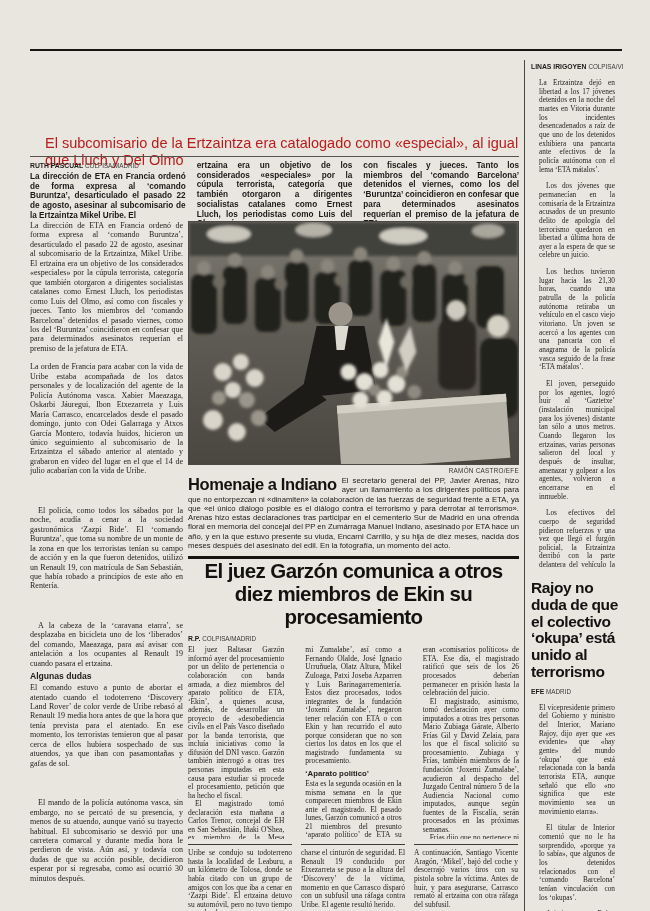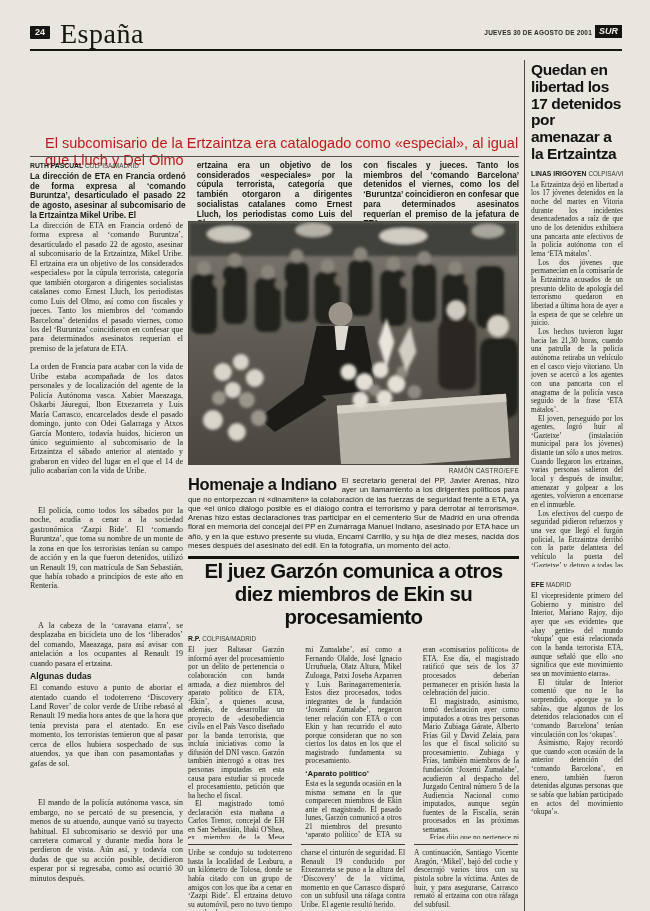--- a/index.html
+++ b/index.html
@@ -51,34 +51,28 @@
   .footer3 .c p{margin:0;}
 
   
   .vrule{position:absolute;left:524px;top:60px;width:1px;height:851px;background:#4a4843;}
   .sidebar-brief{position:absolute;left:531px;width:92px;overflow:hidden;}
   #brief1{top:62px;height:505px;}
   #brief2{top:580px;height:331px;}
   .sb-h{font:bold 15.5px/16.8px "Liberation Sans",sans-serif;letter-spacing:-.4px;color:#131210;margin:0 0 6px 0;}
   .sb-by{margin:0 0 3px 0;}
   .sb-body{font:7.3px/8.65px "Liberation Serif",serif;text-align:justify;color:#1e1d1a;}
-  .sb-body p{margin:0;}
+  .sb-body p{margin:8px;}
   .sb-body p + p{text-indent:7px;}
 </style>
 </head>
 <body>
 
 <div class="page">
 
-  <div class="hdr">
-    <span class="pagenum">24</span>
-    <span class="section">España</span>
-    <span class="dateline">JUEVES 30 DE AGOSTO DE 2001</span>
-    <span class="brandbox">SUR</span>
-  </div>
   <div class="hdr-rule"></div>
 
   <div class="subheadline">El subcomisario de la Ertzaintza era catalogado como «especial», al igual que Lluch y Del Olmo</div>
   <div class="sub-rule"></div>
 
   <div class="lead-row">
     <div class="lead-col">
       <div class="by">
         <b>RUTH PASCUAL</b>
         <span class="agency">COLPISA/MADRID</span>
@@ -230,21 +224,21 @@
       <div class="c">
         <p>El juez Baltasar Garzón informó ayer del procesamiento por un delito de pertenencia o colaboración con banda armada, a diez miembros del aparato político de ETA, ‘Ekin’, a quienes acusa, además, de desarrollar un proyecto de «desobediencia civil» en el País Vasco diseñado por la banda terrorista, que incluía iniciativas como la difusión del DNI vasco. Garzón también interrogó a otras tres personas imputadas en esta causa para estudiar si procede el procesamiento, petición que ha hecho el fiscal.</p>
         <p>El magistrado tomó declaración esta mañana a Carlos Trenor, concejal de EH en San Sebastián, Iñaki O'Shea, ex miembro de la Mesa Nacional de HB, Sabino Ormazábal, jefe de opinión del diario ‘Gara’, Mikel Aznar, responsable de la gestión ejecutiva de la fundación Jose-</p>
       </div>
       <div class="c">
         <p>mi Zumalabe’, así como a Fernando Olalde, José Ignacio Urruñuela, Olatz Altura, Mikel Zuloaga, Patxi Joseba Azparren y Luis Barinagarrementería. Estos diez procesados, todos integrantes de la fundación ‘Joxemi Zumalabe’, negaron tener relación con ETA o con Ekin y han recurrido el auto porque consideran que no son ciertos los datos en los que el magistrado fundamenta su procesamiento.</p>
         <div class="subhead3">‘Aparato político’</div>
         <p>Esta es la segunda ocasión en la misma semana en la que comparecen miembros de Ekin ante el magistrado. El pasado lunes, Garzón comunicó a otros 21 miembros del presunto ‘aparato político’ de ETA su procesamiento por integración o colaboración con la banda terrorista. El juez consideró que</p>
       </div>
       <div class="c">
-        <p>eran «comisarios políticos» de ETA. Ese día, el magistrado ratificó que seis de los 37 procesados deberían permanecer en prisión hasta la celebración del juicio.</p>
+        <p>eran «comisarios políticos» de ETA. Ese día, el magistrado ratificó que seis de los 26 procesados deberían permanecer en prisión hasta la celebración del juicio.</p>
         <p>El magistrado, asimismo, tomó declaración ayer como imputados a otras tres personas Mario Zubiaga Gárate, Alberto Frías Gil y David Zelaia, para los que el fiscal solicitó su procesamiento. Zubiaga y Frías, también miembros de la fundación ‘Joxemi Zumalabe’, acudieron al despacho del Juzgado Central número 5 de la Audiencia Nacional como imputados, aunque según fuentes de la Fiscalía, serán procesados en las próximas semanas.</p>
         <p>Frías dijo que no pertenece ni a ETA ni a Ekin y Zubiaga se negó a declarar porque «no tiene obligación de manifestar las actividades que ejerce dentro de su libertad».</p>
       </div>
     </div>
 
     <div class="footer3">
       <div class="c">
           <p>Uribe se condujo su todoterreno hasta la localidad de Leaburu, a un kilómetro de Tolosa, donde se había citado con un grupo de amigos con los que iba a cenar en ‘Zazpi Bide’. El ertzaina detuvo su automóvil, pero no tuvo tiempo para desabro-</p>
         </div>
       <div class="c">
@@ -252,35 +246,35 @@
         </div>
       <div class="c">
           <p>A continuación, Santiago Vicente Aragón, ‘Mikel’, bajó del coche y descerrajó varios tiros con su pistola sobre la víctima. Antes de huir, y para asegurarse, Carrasco remató al ertzaina con otra ráfaga del subfusil.</p>
         </div>
     </div>
   </div>
 
   <div class="vrule"></div>
 
   <div class="sidebar-brief" id="brief1">
-    <div class="sb-h">Quedan en libertad los 17 detenidos por amenazar a la Ertzaintza</div>
     <div class="by sb-by">
       <b>LINAS IRIGOYEN</b>
       <span class="agency">COLPISA/VITORIA</span>
     </div>
     <div class="sb-body">
       <p>La Ertzaintza dejó en libertad a los 17 jóvenes detenidos en la noche del martes en Vitoria durante los incidentes desencadenados a raíz de que uno de los detenidos exhibiera una pancarta ante efectivos de la policía autónoma con el lema ‘ETA mátalos’.</p>
       <p>Los dos jóvenes que permanecían en la comisaría de la Ertzaintza acusados de un presunto delito de apología del terrorismo quedaron en libertad a última hora de ayer a la espera de que se celebre un juicio.</p>
       <p>Los hechos tuvieron lugar hacia las 21,30 horas, cuando una patrulla de la policía autónoma retiraba un vehículo en el casco viejo vitoriano. Un joven se acercó a los agentes con una pancarta con el anagrama de la policía vasca seguido de la frase ‘ETA mátalos’.</p>
       <p>El joven, perseguido por los agentes, logró huir al ‘Gaztetxe’ (instalación municipal para los jóvenes) distante tan sólo a unos metros. Cuando llegaron los ertzainas, varias personas salieron del local y después de insultar, amenazar y golpear a los agentes, volvieron a encerrarse en el inmueble.</p>
       <p>Los efectivos del cuerpo de seguridad pidieron refuerzos y una vez que llegó el furgón policial, la Ertzaintza derribó con la parte delantera del vehículo la puerta del ‘Gaztetxe’ y detuvo a todas las personas que se encontraban en su interior. Todos eran vecinos de la capital alavesa, con edades entre los 18 y 30 años</p>
     </div>
   </div>
 
   <div class="sidebar-brief" id="brief2">
+    <div class="sb-h">Rajoy no duda de que el colectivo ‘okupa’ está unido al terrorismo</div>
     <div class="by sb-by">
       <b>EFE</b>
       <span class="agency">MADRID</span>
     </div>
     <div class="sb-body">
       <p>El vicepresidente primero del Gobierno y ministro del Interior, Mariano Rajoy, dijo ayer que «es evidente» que «hay gente» del mundo ‘okupa’ que está relacionada con la banda terrorista ETA, aunque señaló que ello «no significa que este movimiento sea un movimiento etarra».</p>
       <p>El titular de Interior comentó que no le ha sorprendido, «porque ya lo sabía», que algunos de los detenidos relacionados con el ‘comando Barcelona’ tenían vinculación con los ‘okupas’.</p>
       <p>Asimismo, Rajoy recordó que cuando «con ocasión de la anterior detención del ‘comando Barcelona’, en enero, también fueron detenidas algunas personas que se sabía que habían participado en actos del movimiento ‘okupa’».</p>
     </div>
   </div>

